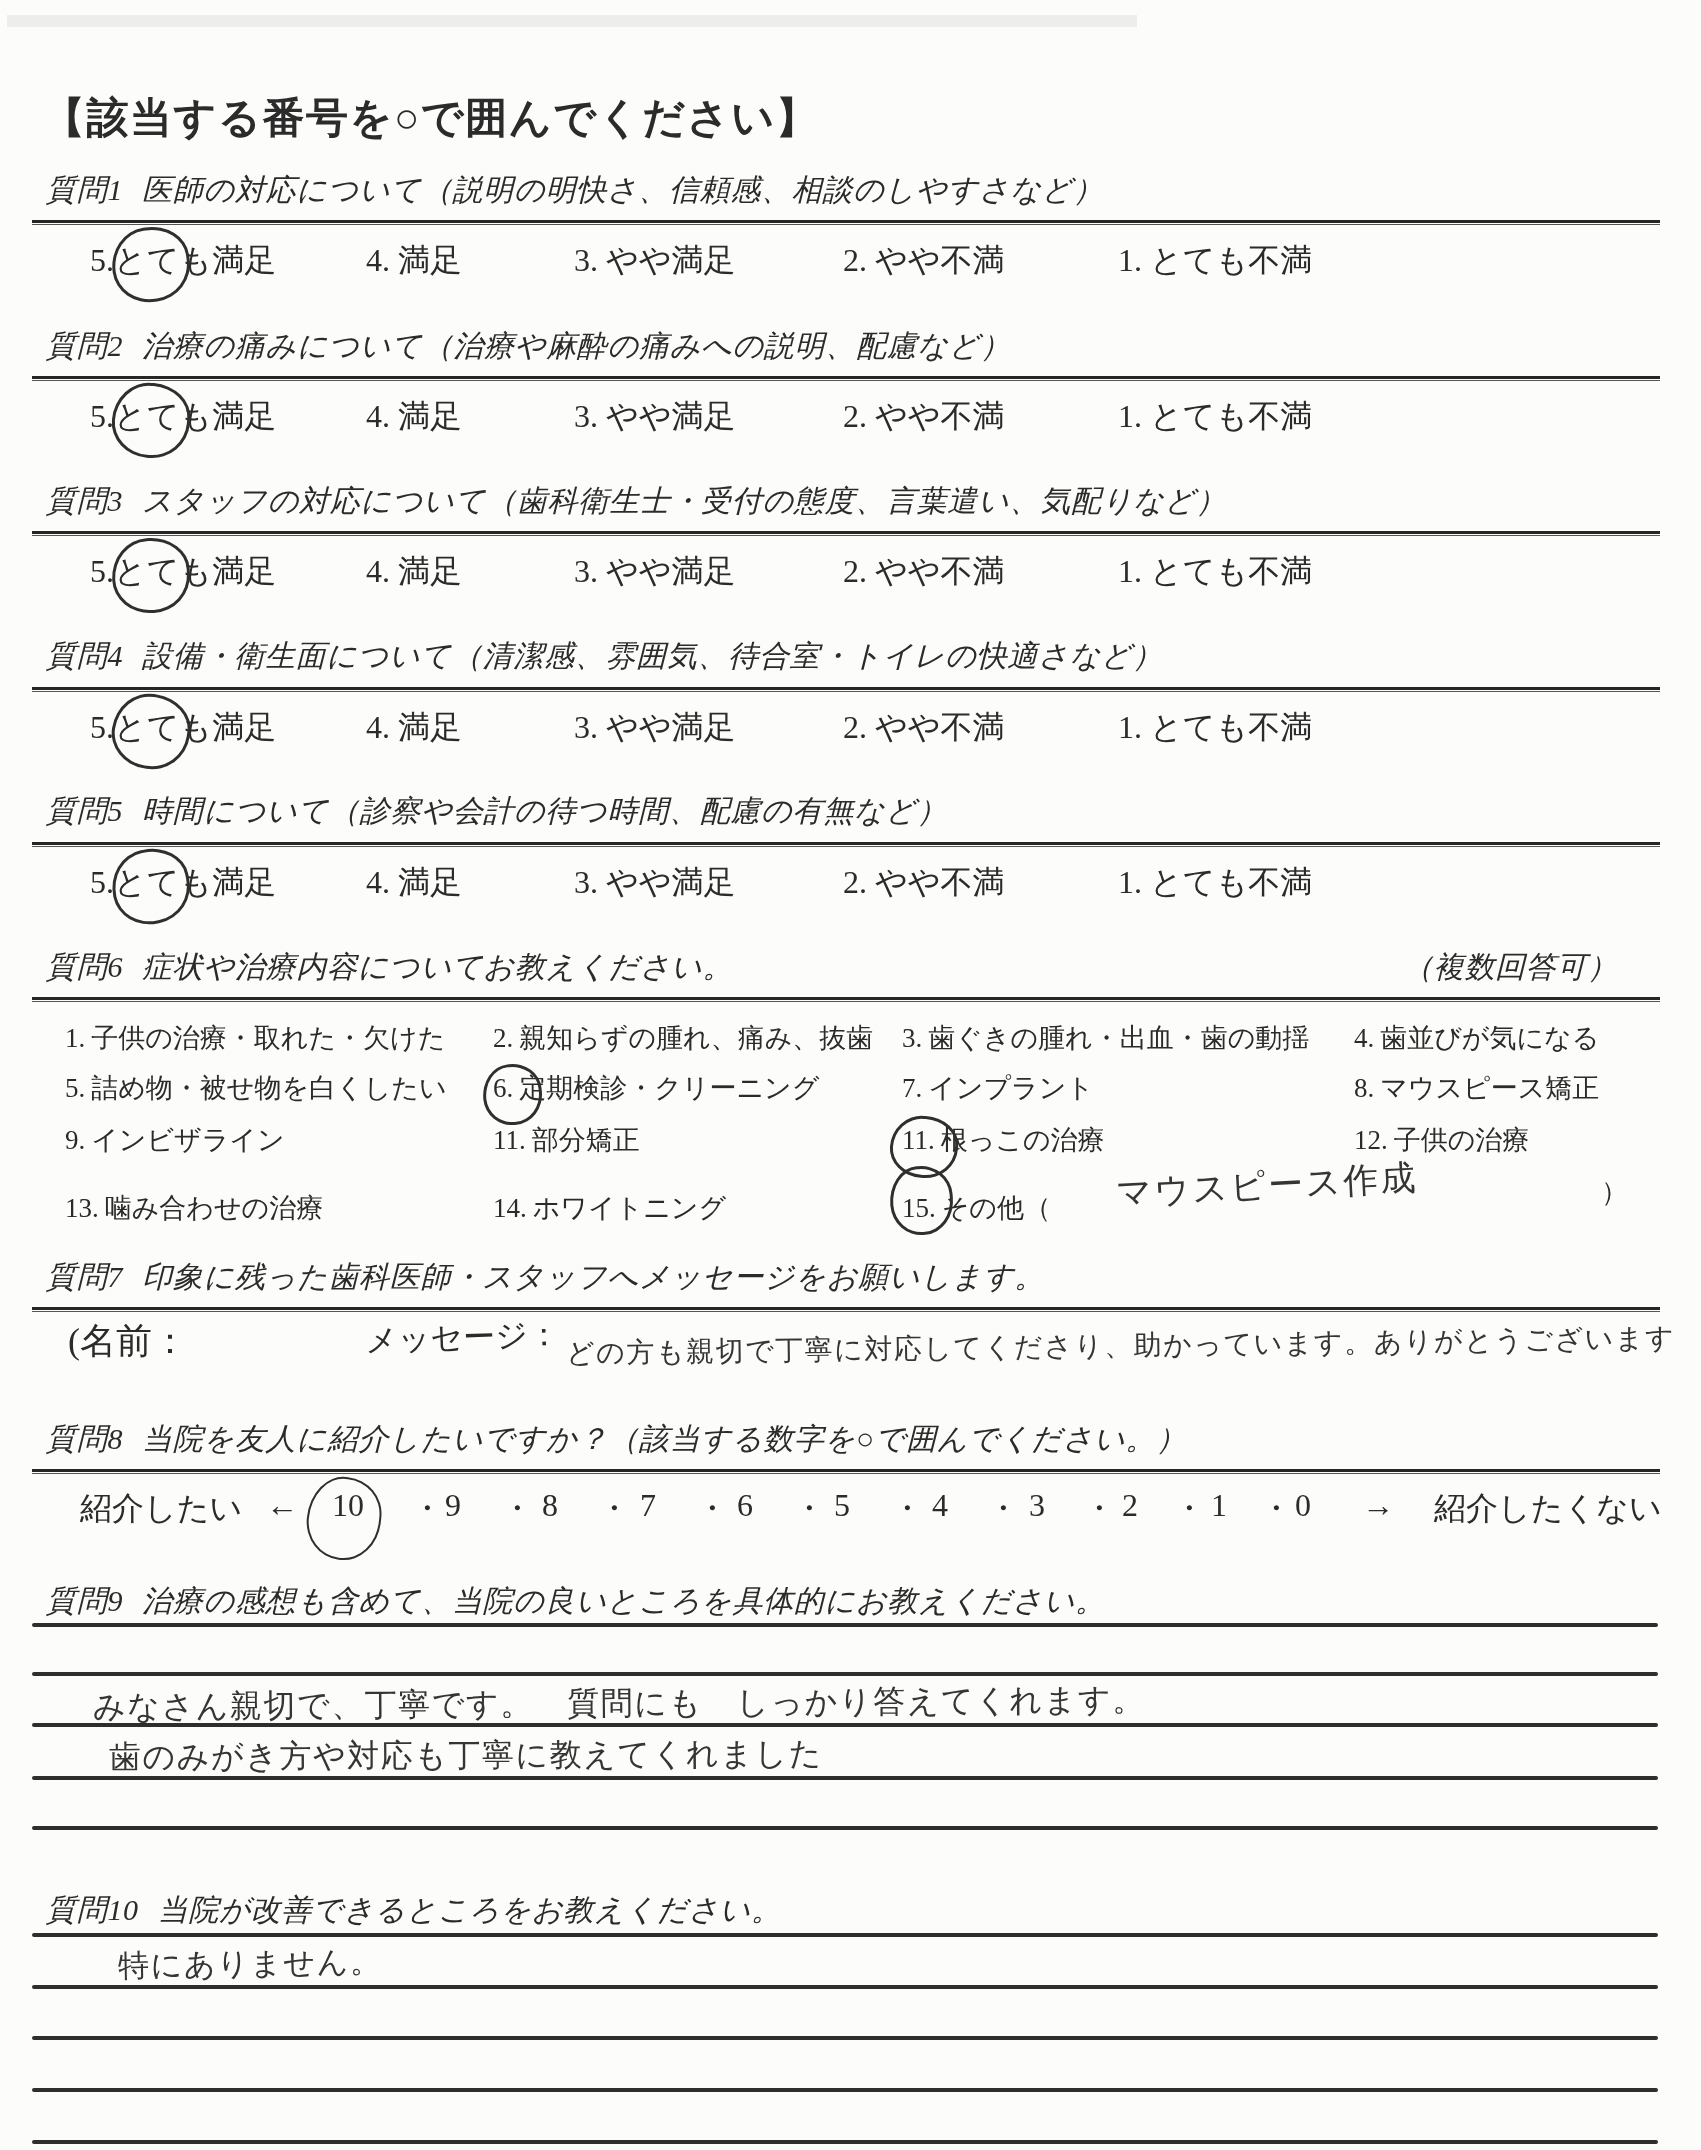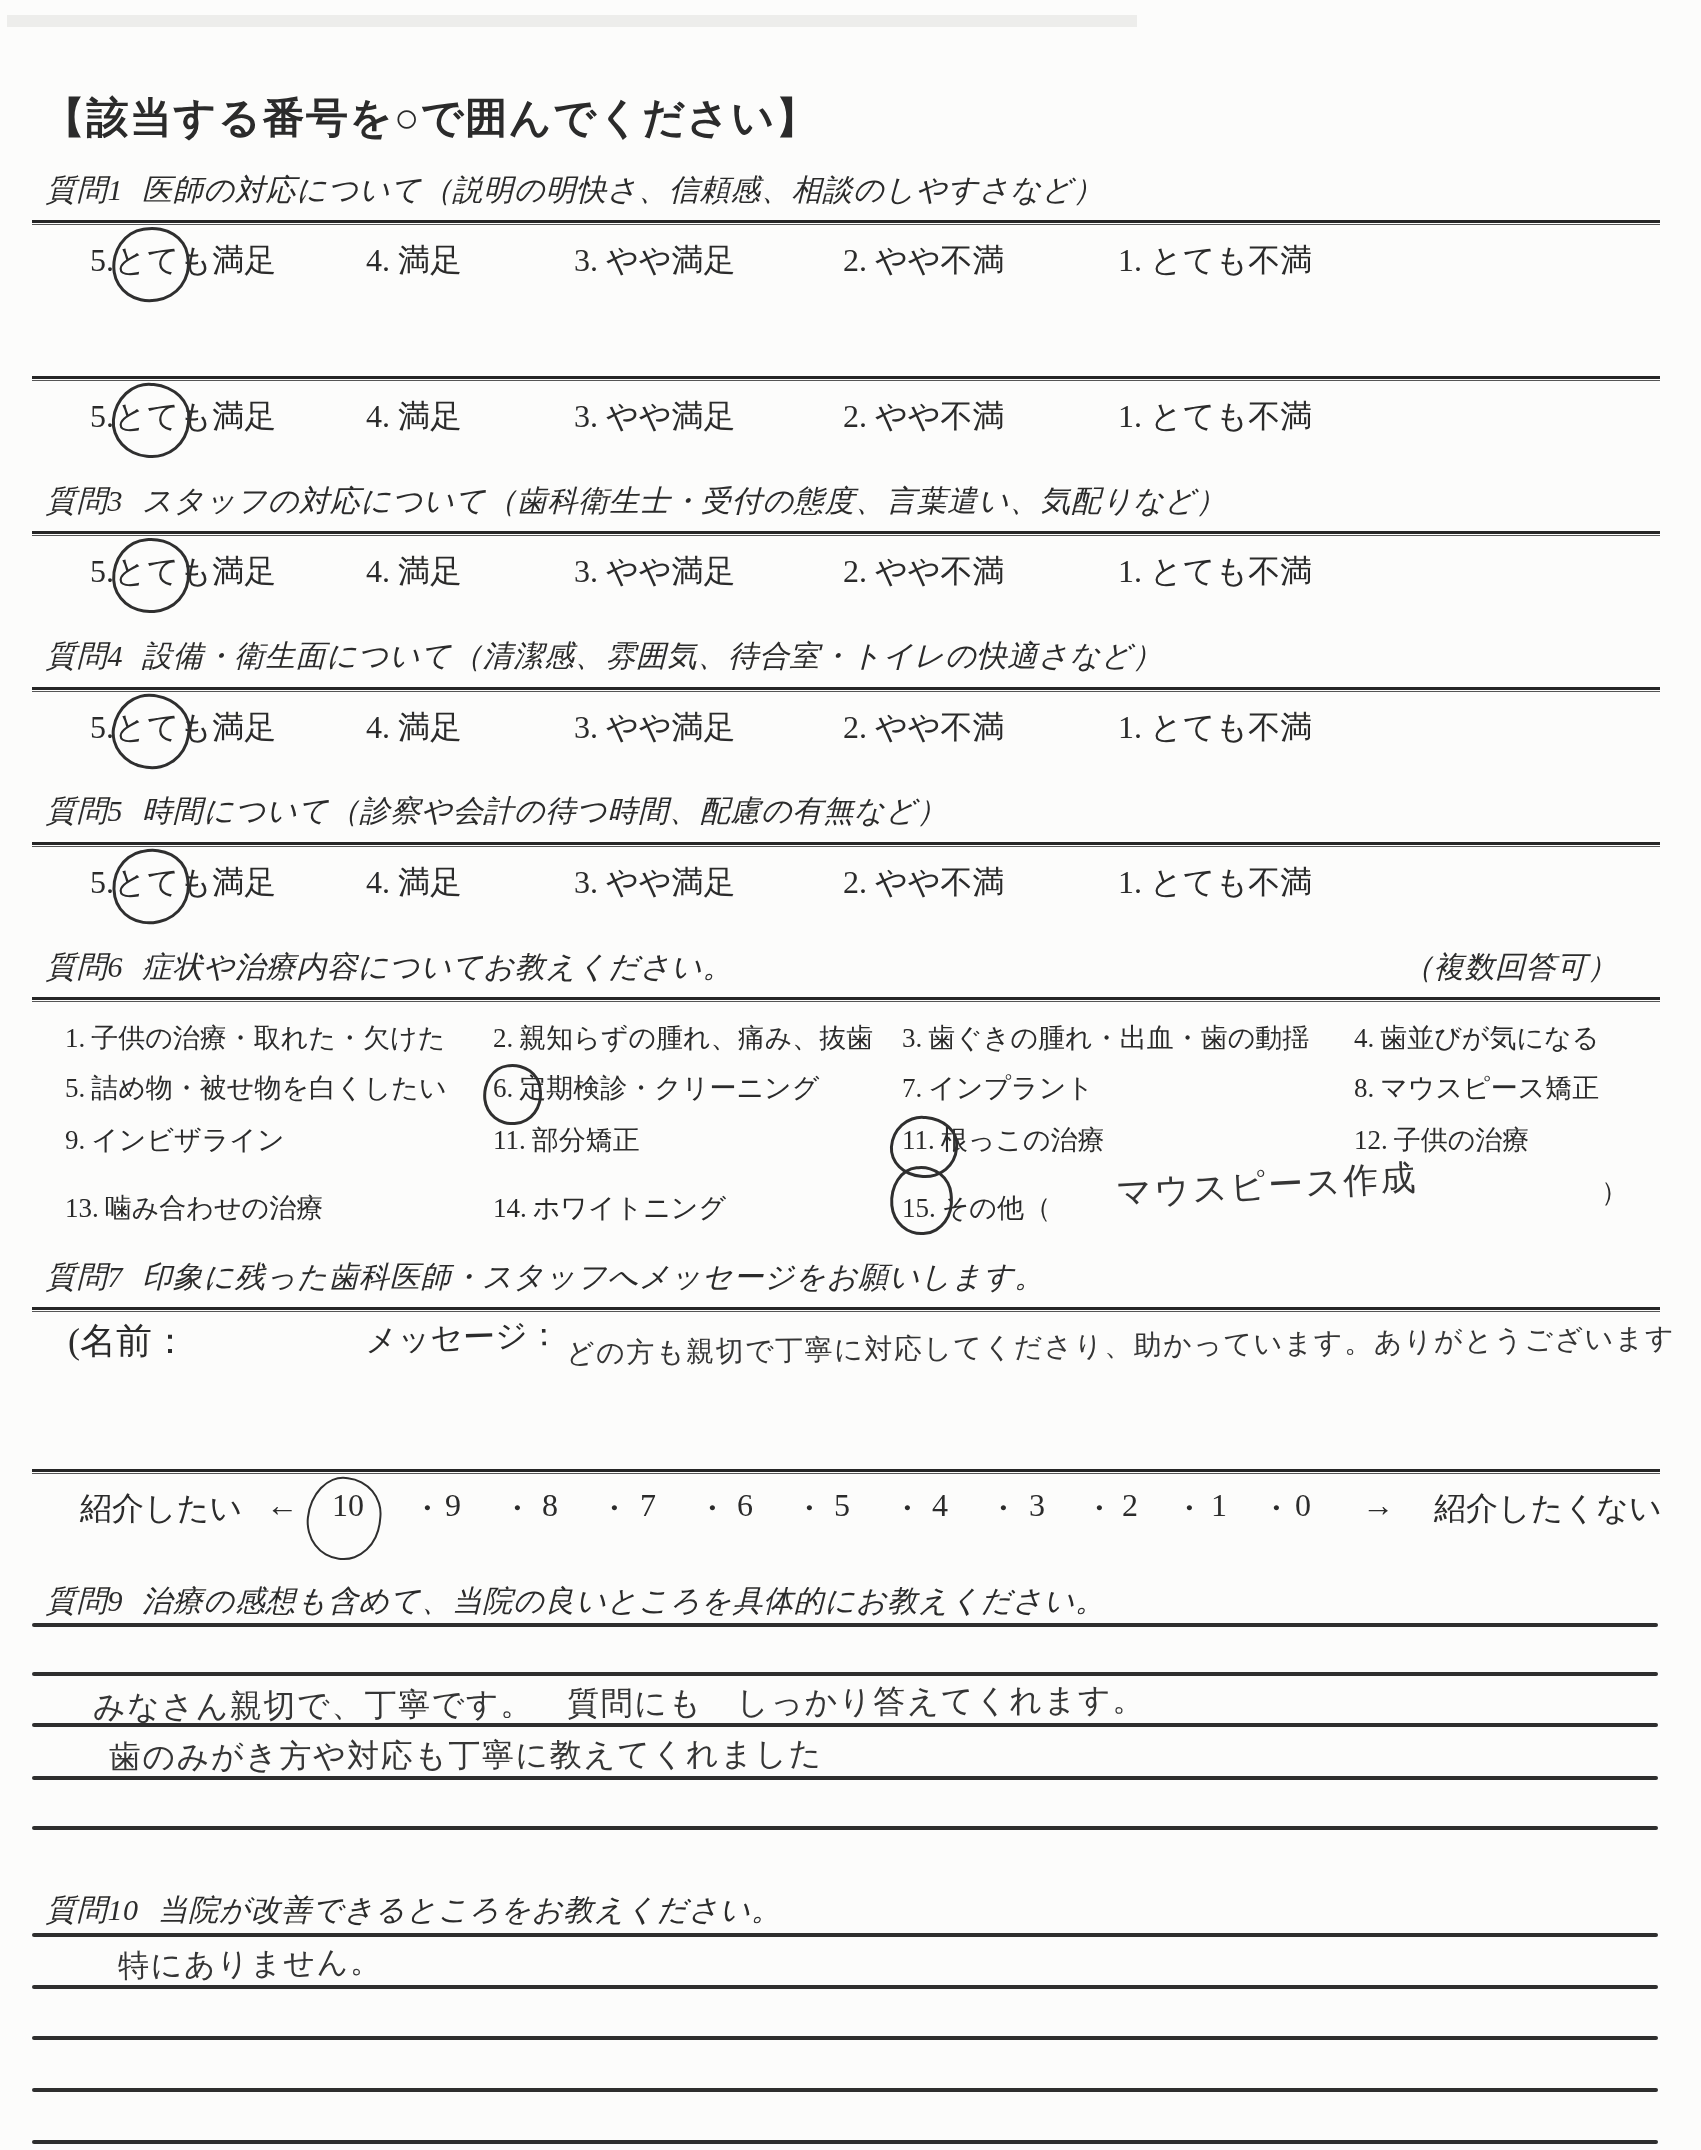--- a/index.html
+++ b/index.html
@@ -58,20 +58,23 @@
   </div>
   <div class="hrule" style="top:220px"></div>
   <div class="optrow" style="top:239px">
     <span class="opt o5"><span class="circle scale-circle"></span><span>5.とても満足</span></span>
     <span class="opt o4">4. 満足</span>
     <span class="opt o3">3. やや満足</span>
     <span class="opt o2">2. やや不満</span>
     <span class="opt o1">1. とても不満</span>
   </div>
 
+  <div class="qhead" style="top:326px">
+    <span class="qlabel">質問2</span><span>治療の痛みについて（治療や麻酔の痛みへの説明、配慮など）</span>
+  </div>
   <div class="hrule" style="top:376px"></div>
   <div class="optrow" style="top:395px">
     <span class="opt o5"><span class="circle scale-circle" style="transform:rotate(5deg)"></span><span>5.とても満足</span></span>
     <span class="opt o4">4. 満足</span>
     <span class="opt o3">3. やや満足</span>
     <span class="opt o2">2. やや不満</span>
     <span class="opt o1">1. とても不満</span>
   </div>
 
   <div class="qhead" style="top:481px">
@@ -139,20 +142,23 @@
   </div>
 
   <div class="qhead" style="top:1257px">
     <span class="qlabel">質問7</span><span>印象に残った歯科医師・スタッフへメッセージをお願いします。</span>
   </div>
   <div class="hrule" style="top:1307px"></div>
   <span class="q7-name">(名前：</span>
   <span class="q7-msg">メッセージ：</span>
   <span class="hw q7-hw">どの方も親切で丁寧に対応してくださり、助かっています。ありがとうございます</span>
 
+  <div class="qhead" style="top:1419px">
+    <span class="qlabel">質問8</span><span>当院を友人に紹介したいですか？（該当する数字を○で囲んでください。）</span>
+  </div>
   <div class="hrule" style="top:1469px"></div>
   <div class="q8row">
     <span style="left:68px">紹介したい</span>
     <span style="left:254px">←</span>
     <div class="circle q8-circle"></div>
     <span style="left:320px">10</span>
     <span style="left:399px">・</span>
     <span style="left:433px">9</span>
     <span style="left:489px">・</span>
     <span style="left:530px">8</span>

